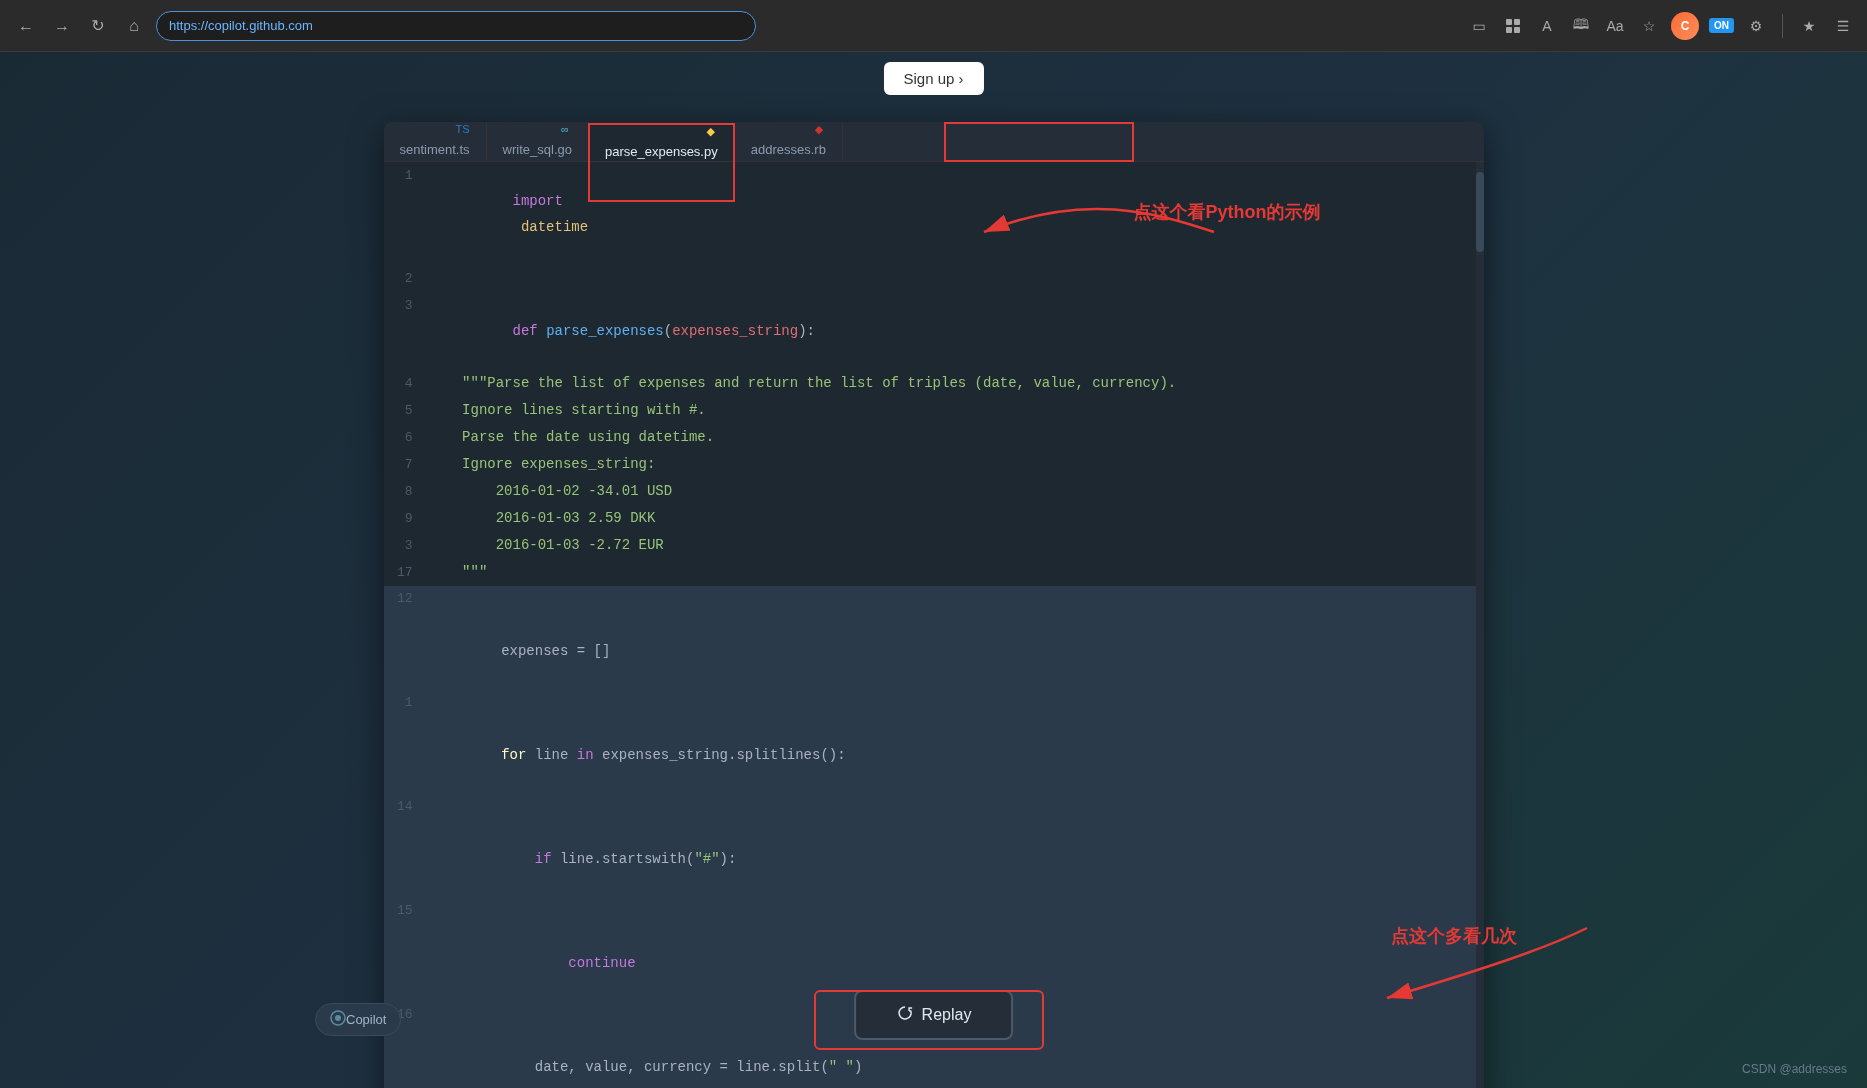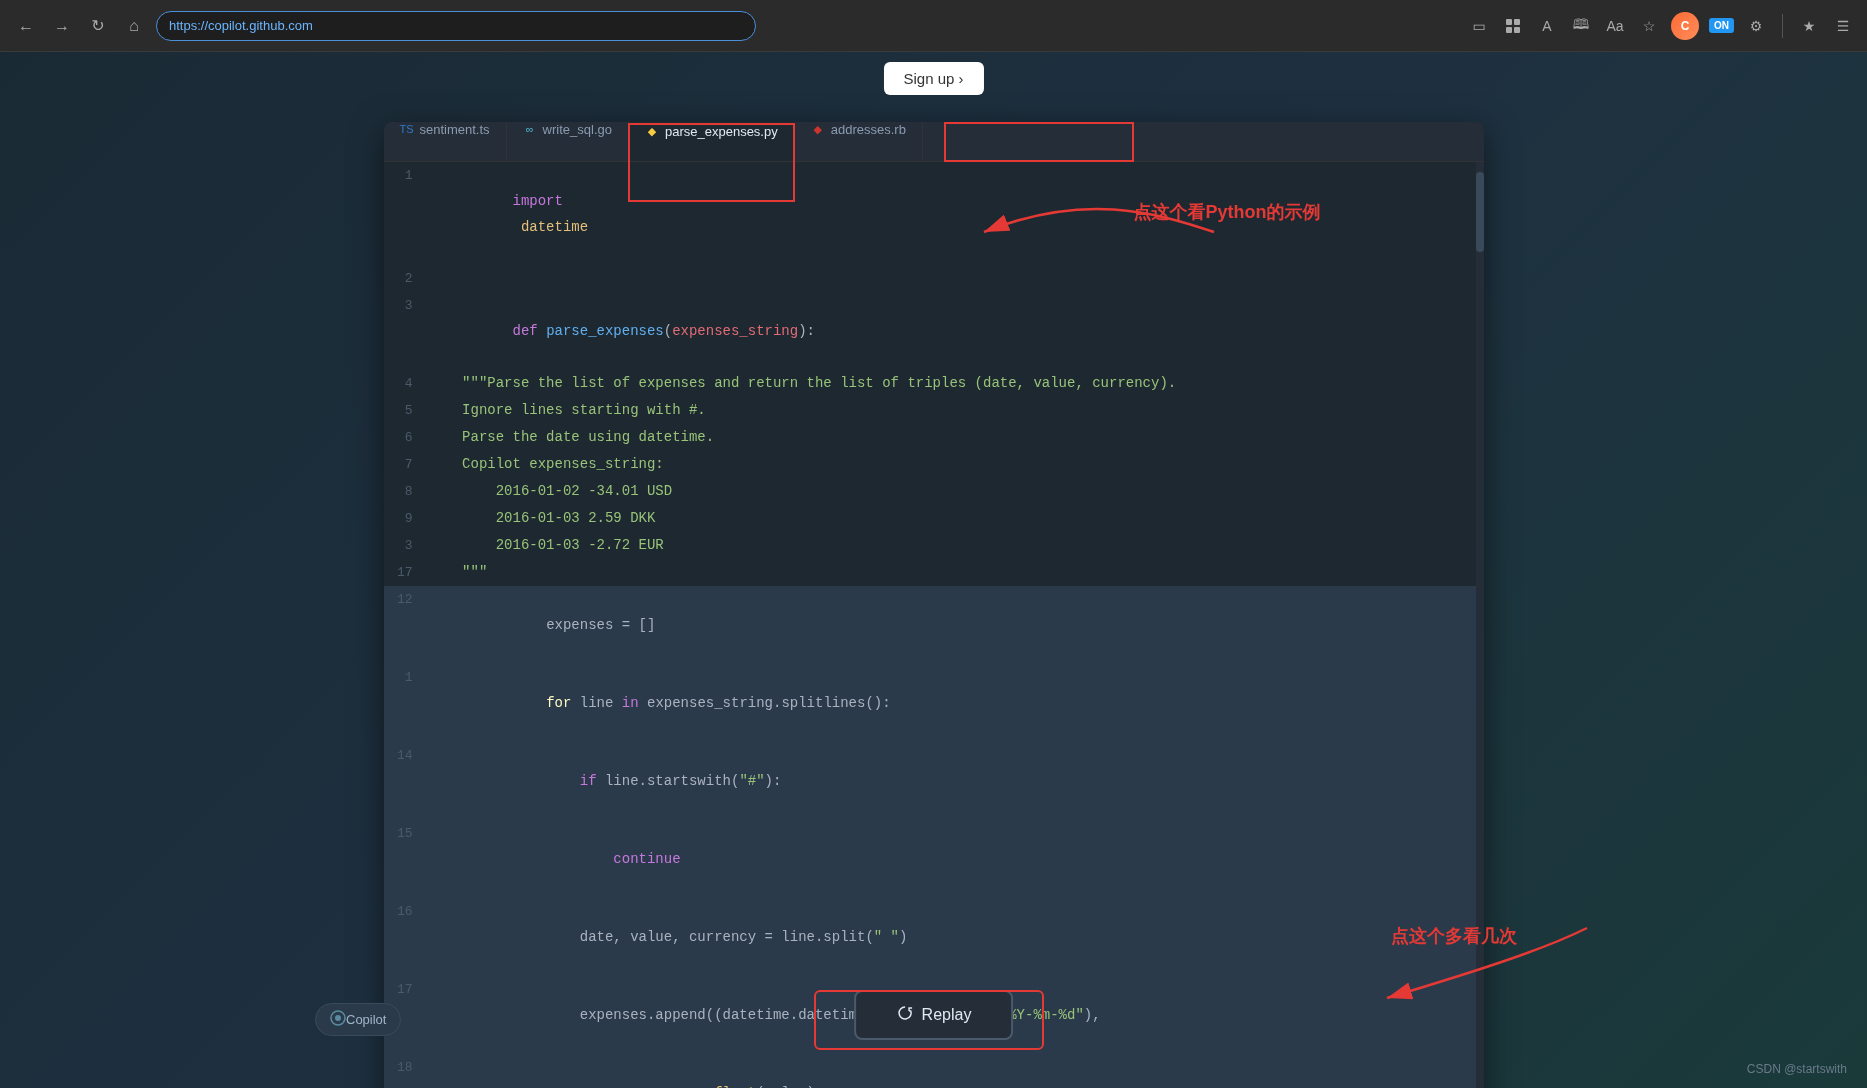--- a/index.html
+++ b/index.html
@@ -122,28 +122,29 @@
 
     
     .editor-tabs {
       display: flex;
       background: #252e38;
       border-bottom: 1px solid #333;
       height: 40px;
     }
     .tab {
       display: flex;
-      align-items: flex-start;
+      align-items: flex-end;
       gap: 6px;
       padding: 0 16px;
       font-size: 13px;
       color: #8a9ab0;
       cursor: pointer;
       border-right: 1px solid #333;
       height: 100%;
+      flex-direction: column;
     }
     .tab.active {
       background: #1e2830;
       color: #e0e8f0;
       border-top: 2px solid transparent;
       position: relative;
     }
     .tab.active::before {
       content: '';
       position: absolute;
@@ -193,21 +194,21 @@
       flex-shrink: 0;
       font-size: 13px;
     }
     .line-content {
       flex: 1;
       padding-right: 20px;
       white-space: pre;
     }
 
     
-    .line-selected { background: #2a3a4a; }
+    .line-selected { background: #2a3a4a; flex-direction: column; }
     .kw-import { color: #c678dd; }
     .kw-def { color: #c678dd; }
     .kw-for { color: #fef9c3; }
     .kw-in { color: #c678dd; }
     .kw-if { color: #c678dd; }
     .kw-continue { color: #c678dd; }
     .kw-float { color: #e5c07b; }
     .fn-parse { color: #61afef; }
     .str { color: #98c379; }
     .plain { color: #abb2bf; }
@@ -396,21 +397,21 @@
         <span class="line-content docstr">    Ignore lines starting with #.</span>
       </div>
 
       <div class="code-line">
         <span class="line-num">6</span>
         <span class="line-content docstr">    Parse the date using datetime.</span>
       </div>
 
       <div class="code-line">
         <span class="line-num">7</span>
-        <span class="line-content docstr">    Copilot expenses_string:</span>
+        <span class="line-content docstr">    Ignore expenses_string:</span>
       </div>
 
       <div class="code-line">
         <span class="line-num">8</span>
         <span class="line-content docstr">        2016-01-02 -34.01 USD</span>
       </div>
 
       <div class="code-line">
         <span class="line-num">9</span>
         <span class="line-content docstr">        2016-01-03 2.59 DKK</span>
@@ -528,15 +529,15 @@
 
   <svg class="arrow-svg" style="position:absolute; bottom:60px; right:260px; width:300px; height:120px;">
     <defs>
       <marker id="arrowhead2" markerWidth="10" markerHeight="7" refX="10" refY="3.5" orient="auto">
         <polygon points="0 0, 10 3.5, 0 7" fill="#e53935"></polygon>
       </marker>
     </defs>
     <path d="M 280 20 C 240 40, 180 60, 80 90" stroke="#e53935" stroke-width="2.5" fill="none" marker-end="url(#arrowhead2)"></path>
   </svg>
 
-  <div class="csdn-watermark">CSDN @startswith</div>
+  <div class="csdn-watermark">CSDN @addresses</div>
 
 </div>
 
 </body></html>

